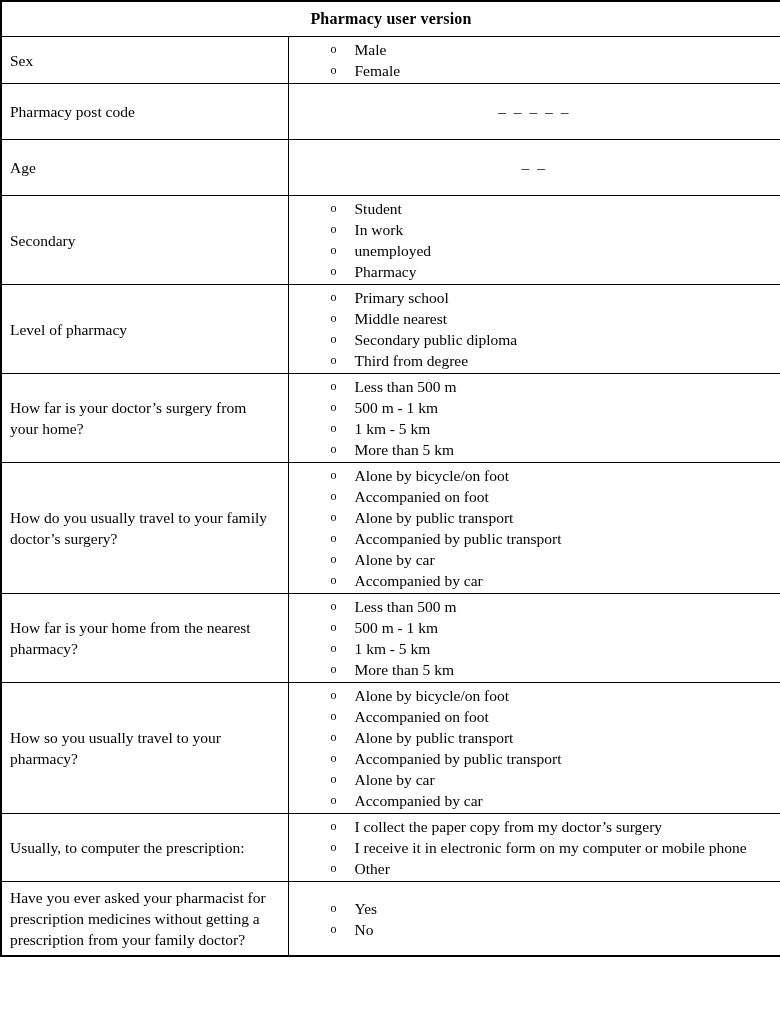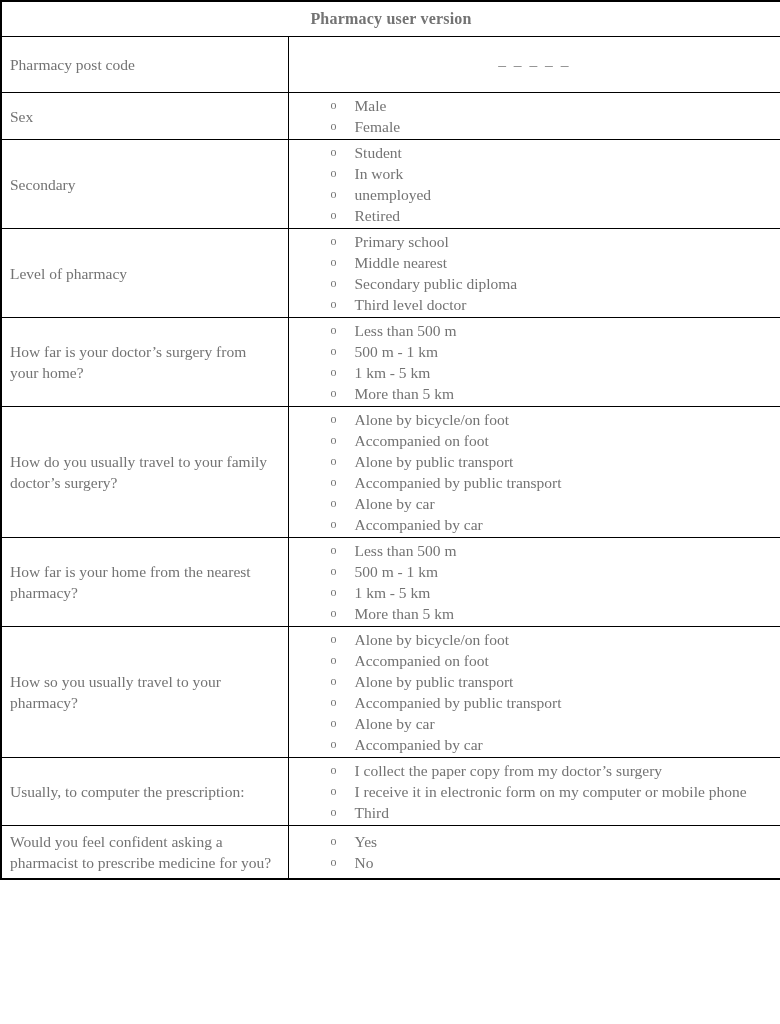--- a/index.html
+++ b/index.html
@@ -5,21 +5,21 @@
   html, body {
     margin: 0;
     padding: 0;
     background: #ffffff;
   }
   .page {
     width: 673px;
     min-height: 1024px;
     background: #ffffff;
     font-family: "Liberation Serif", serif;
-    color: #737373;
+    color: #000000;
     box-sizing: border-box;
   }
   table.qtable {
     width: 780px;
     border-collapse: collapse;
     table-layout: fixed;
     border: 2px solid #000;
   }
   table.qtable th,
   table.qtable td {
@@ -78,59 +78,65 @@
       <col style="width:287px">
       <col style="width:493px">
     </colgroup>
     <thead>
       <tr>
         <th class="title-cell" colspan="2">Pharmacy user version</th>
       </tr>
     </thead>
     <tbody id="rows">
         <tr>
+          <td class="label">Sex</td>
+          <td class="value">
+            <div class="options">
+              <div class="option">
+                <span class="marker">o</span>
+                <span class="opt-label">Male</span>
+              </div>
+              <div class="option">
+                <span class="marker">o</span>
+                <span class="opt-label">Female</span>
+              </div>
+            </div>
+          </td>
+        </tr>
+        <tr>
           <td class="label">Pharmacy post code</td>
           <td class="value">
             <div class="blank">– – – – –</div>
           </td>
         </tr>
         <tr>
-          <td class="label">Sex</td>
-          <td class="value">
-            <div class="options">
-              <div class="option">
-                <span class="marker">o</span>
-                <span class="opt-label">Male</span>
-              </div>
-              <div class="option">
-                <span class="marker">o</span>
-                <span class="opt-label">Female</span>
-              </div>
-            </div>
+          <td class="label">Age</td>
+          <td class="value">
+            <div class="blank">– –</div>
           </td>
         </tr>
         <tr>
           <td class="label">Secondary</td>
           <td class="value">
             <div class="options">
               <div class="option">
                 <span class="marker">o</span>
                 <span class="opt-label">Student</span>
               </div>
               <div class="option">
                 <span class="marker">o</span>
                 <span class="opt-label">In work</span>
               </div>
               <div class="option">
                 <span class="marker">o</span>
                 <span class="opt-label">unemployed</span>
               </div>
               <div class="option">
                 <span class="marker">o</span>
-                <span class="opt-label">Retired</span>
+                <span class="opt-label">Pharmacy</span>
               </div>
             </div>
           </td>
         </tr>
         <tr>
           <td class="label">Level of pharmacy</td>
           <td class="value">
             <div class="options">
               <div class="option">
                 <span class="marker">o</span>
@@ -139,21 +145,21 @@
               <div class="option">
                 <span class="marker">o</span>
                 <span class="opt-label">Middle nearest</span>
               </div>
               <div class="option">
                 <span class="marker">o</span>
                 <span class="opt-label">Secondary public diploma</span>
               </div>
               <div class="option">
                 <span class="marker">o</span>
-                <span class="opt-label">Third level doctor</span>
+                <span class="opt-label">Third from degree</span>
               </div>
             </div>
           </td>
         </tr>
         <tr>
           <td class="label">How far is your doctor’s surgery from your home?</td>
           <td class="value">
             <div class="options">
               <div class="option">
                 <span class="marker">o</span>
@@ -266,27 +272,27 @@
               <div class="option">
                 <span class="marker">o</span>
                 <span class="opt-label">I collect the paper copy from my doctor’s surgery</span>
               </div>
               <div class="option">
                 <span class="marker">o</span>
                 <span class="opt-label">I receive it in electronic form on my computer or mobile phone</span>
               </div>
               <div class="option">
                 <span class="marker">o</span>
-                <span class="opt-label">Third</span>
-              </div>
-            </div>
-          </td>
-        </tr>
-        <tr>
-          <td class="label">Would you feel confident asking a pharmacist to prescribe medicine for you?</td>
+                <span class="opt-label">Other</span>
+              </div>
+            </div>
+          </td>
+        </tr>
+        <tr>
+          <td class="label">Have you ever asked your pharmacist for prescription medicines without getting a prescription from your family doctor?</td>
           <td class="value">
             <div class="options">
               <div class="option">
                 <span class="marker">o</span>
                 <span class="opt-label">Yes</span>
               </div>
               <div class="option">
                 <span class="marker">o</span>
                 <span class="opt-label">No</span>
               </div>

